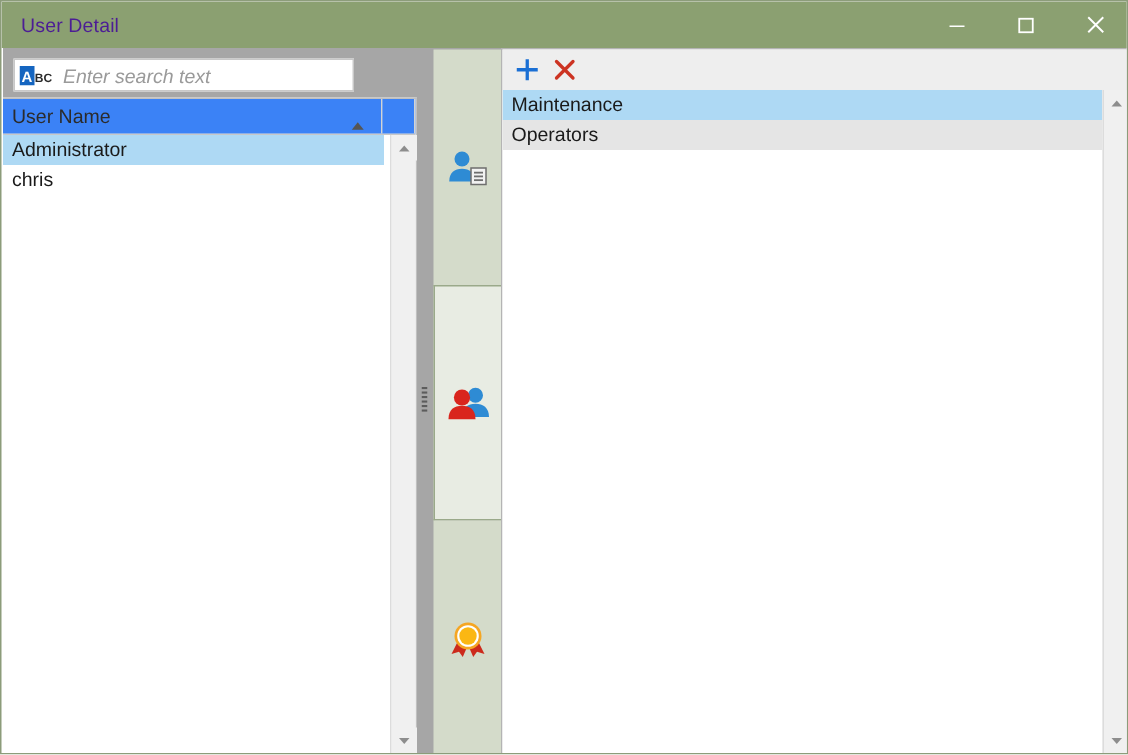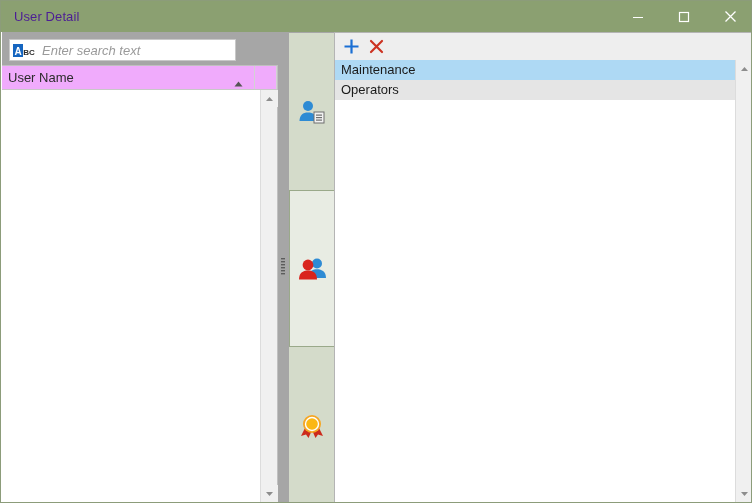--- a/index.html
+++ b/index.html
@@ -123,21 +123,21 @@
     background: #f0f0f0;
     box-sizing: border-box;
     border-bottom: 1px solid #c8c8c8;
   }
   .hcell {
     height: 23px;
     box-sizing: border-box;
     border-right: 1px solid #d3d3d3;
     display: flex;
     align-items: center;
-    background: #f0abfc;
+    background: #3b82f6;
     font-size: 13px;
     color: #2b2b2b;
     position: relative;
   }
   .hcell.name { width: 254px; padding-left: 6px; }
   .hcell.blank { width: 22px; }
   .sort-arrow {
     position: absolute;
     right: 11px; top: 9px;
   }
@@ -318,20 +318,28 @@
             <span>User Name</span>
             <span class="sort-arrow">
               <svg width="9" height="6" viewBox="0 0 9 6" aria-hidden="true">
                 <path d="M4.5 0.5 L8.5 5.5 L0.5 5.5 Z" fill="#555555"></path>
               </svg>
             </span>
           </div>
           <div class="hcell blank"></div>
         </div>
 
+        <div class="rows">
+          <div class="row selected">
+            <span>Administrator</span>
+          </div>
+          <div class="row">
+            <span>chris</span>
+          </div>
+        </div>
 
         <div class="vscroll" style="right:0; top:24px; bottom:0;">
           <div class="sb-track"></div>
           <div class="sb-arrow">
             <svg width="9" height="6" viewBox="0 0 9 6" aria-hidden="true">
               <path d="M4.5 1 L8 5 L1 5 Z" fill="#8d8d8d"></path>
             </svg>
           </div>
           <div class="sb-arrow down">
             <svg width="9" height="6" viewBox="0 0 9 6" aria-hidden="true">

